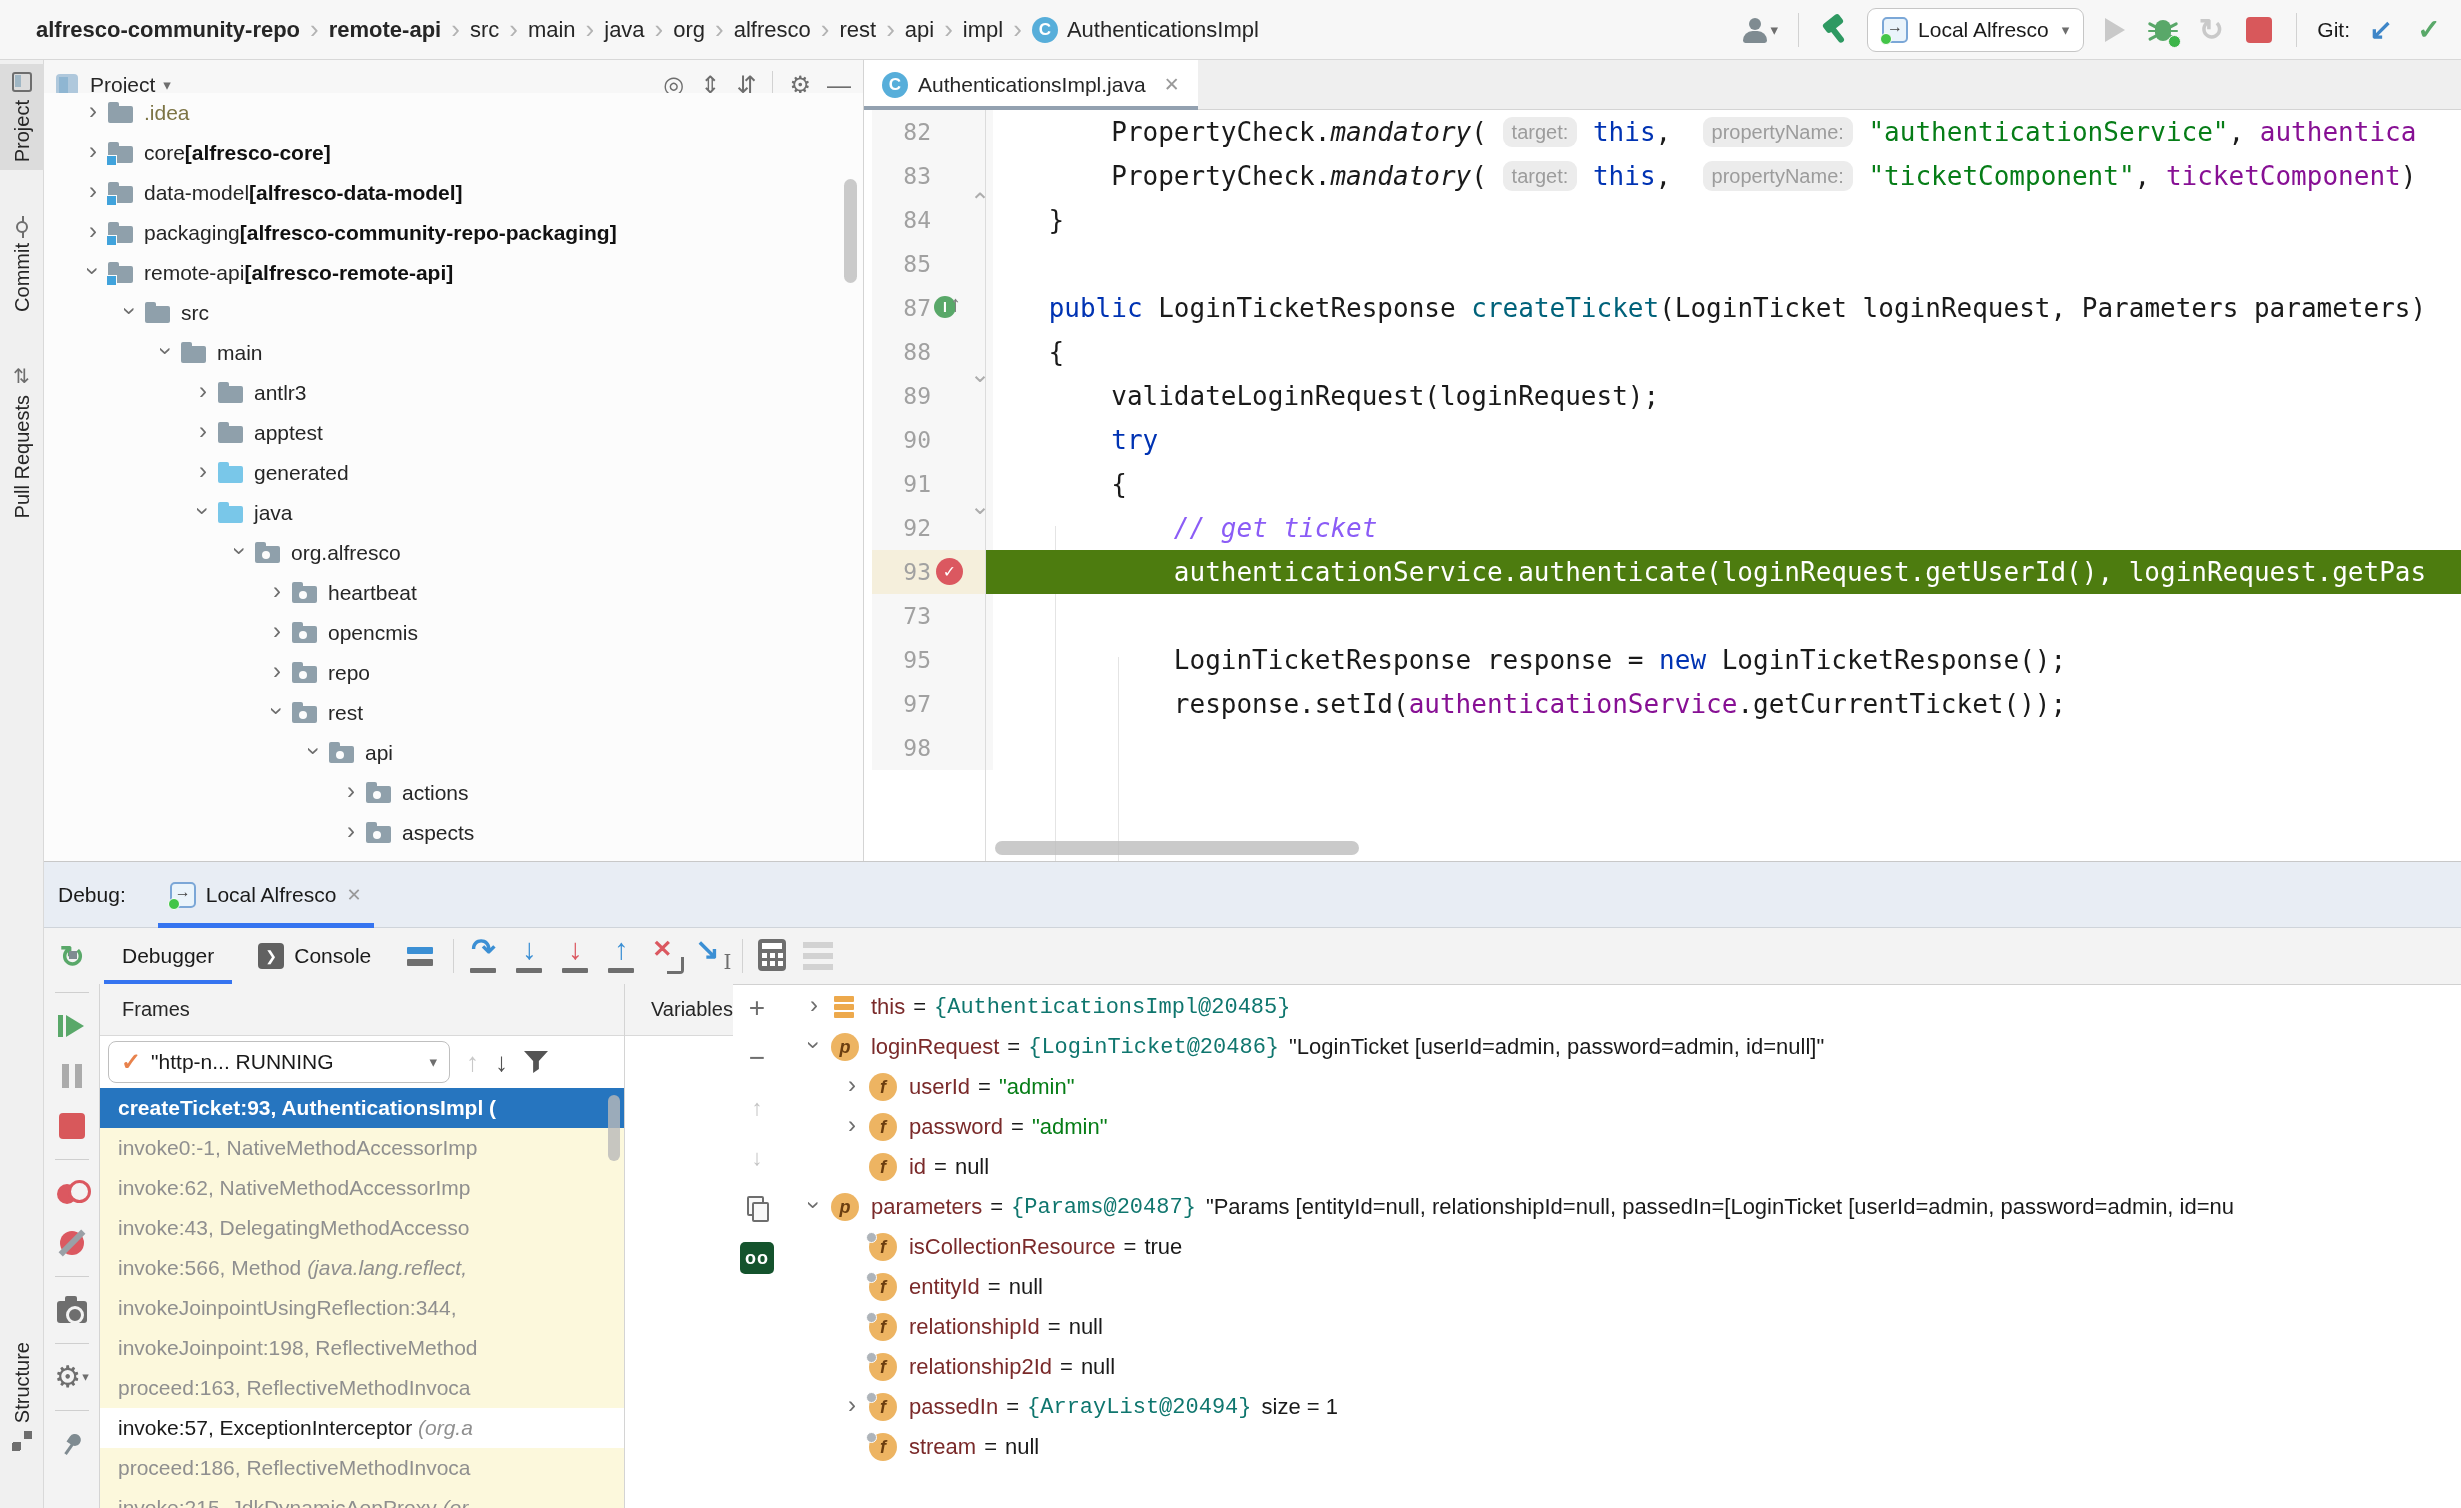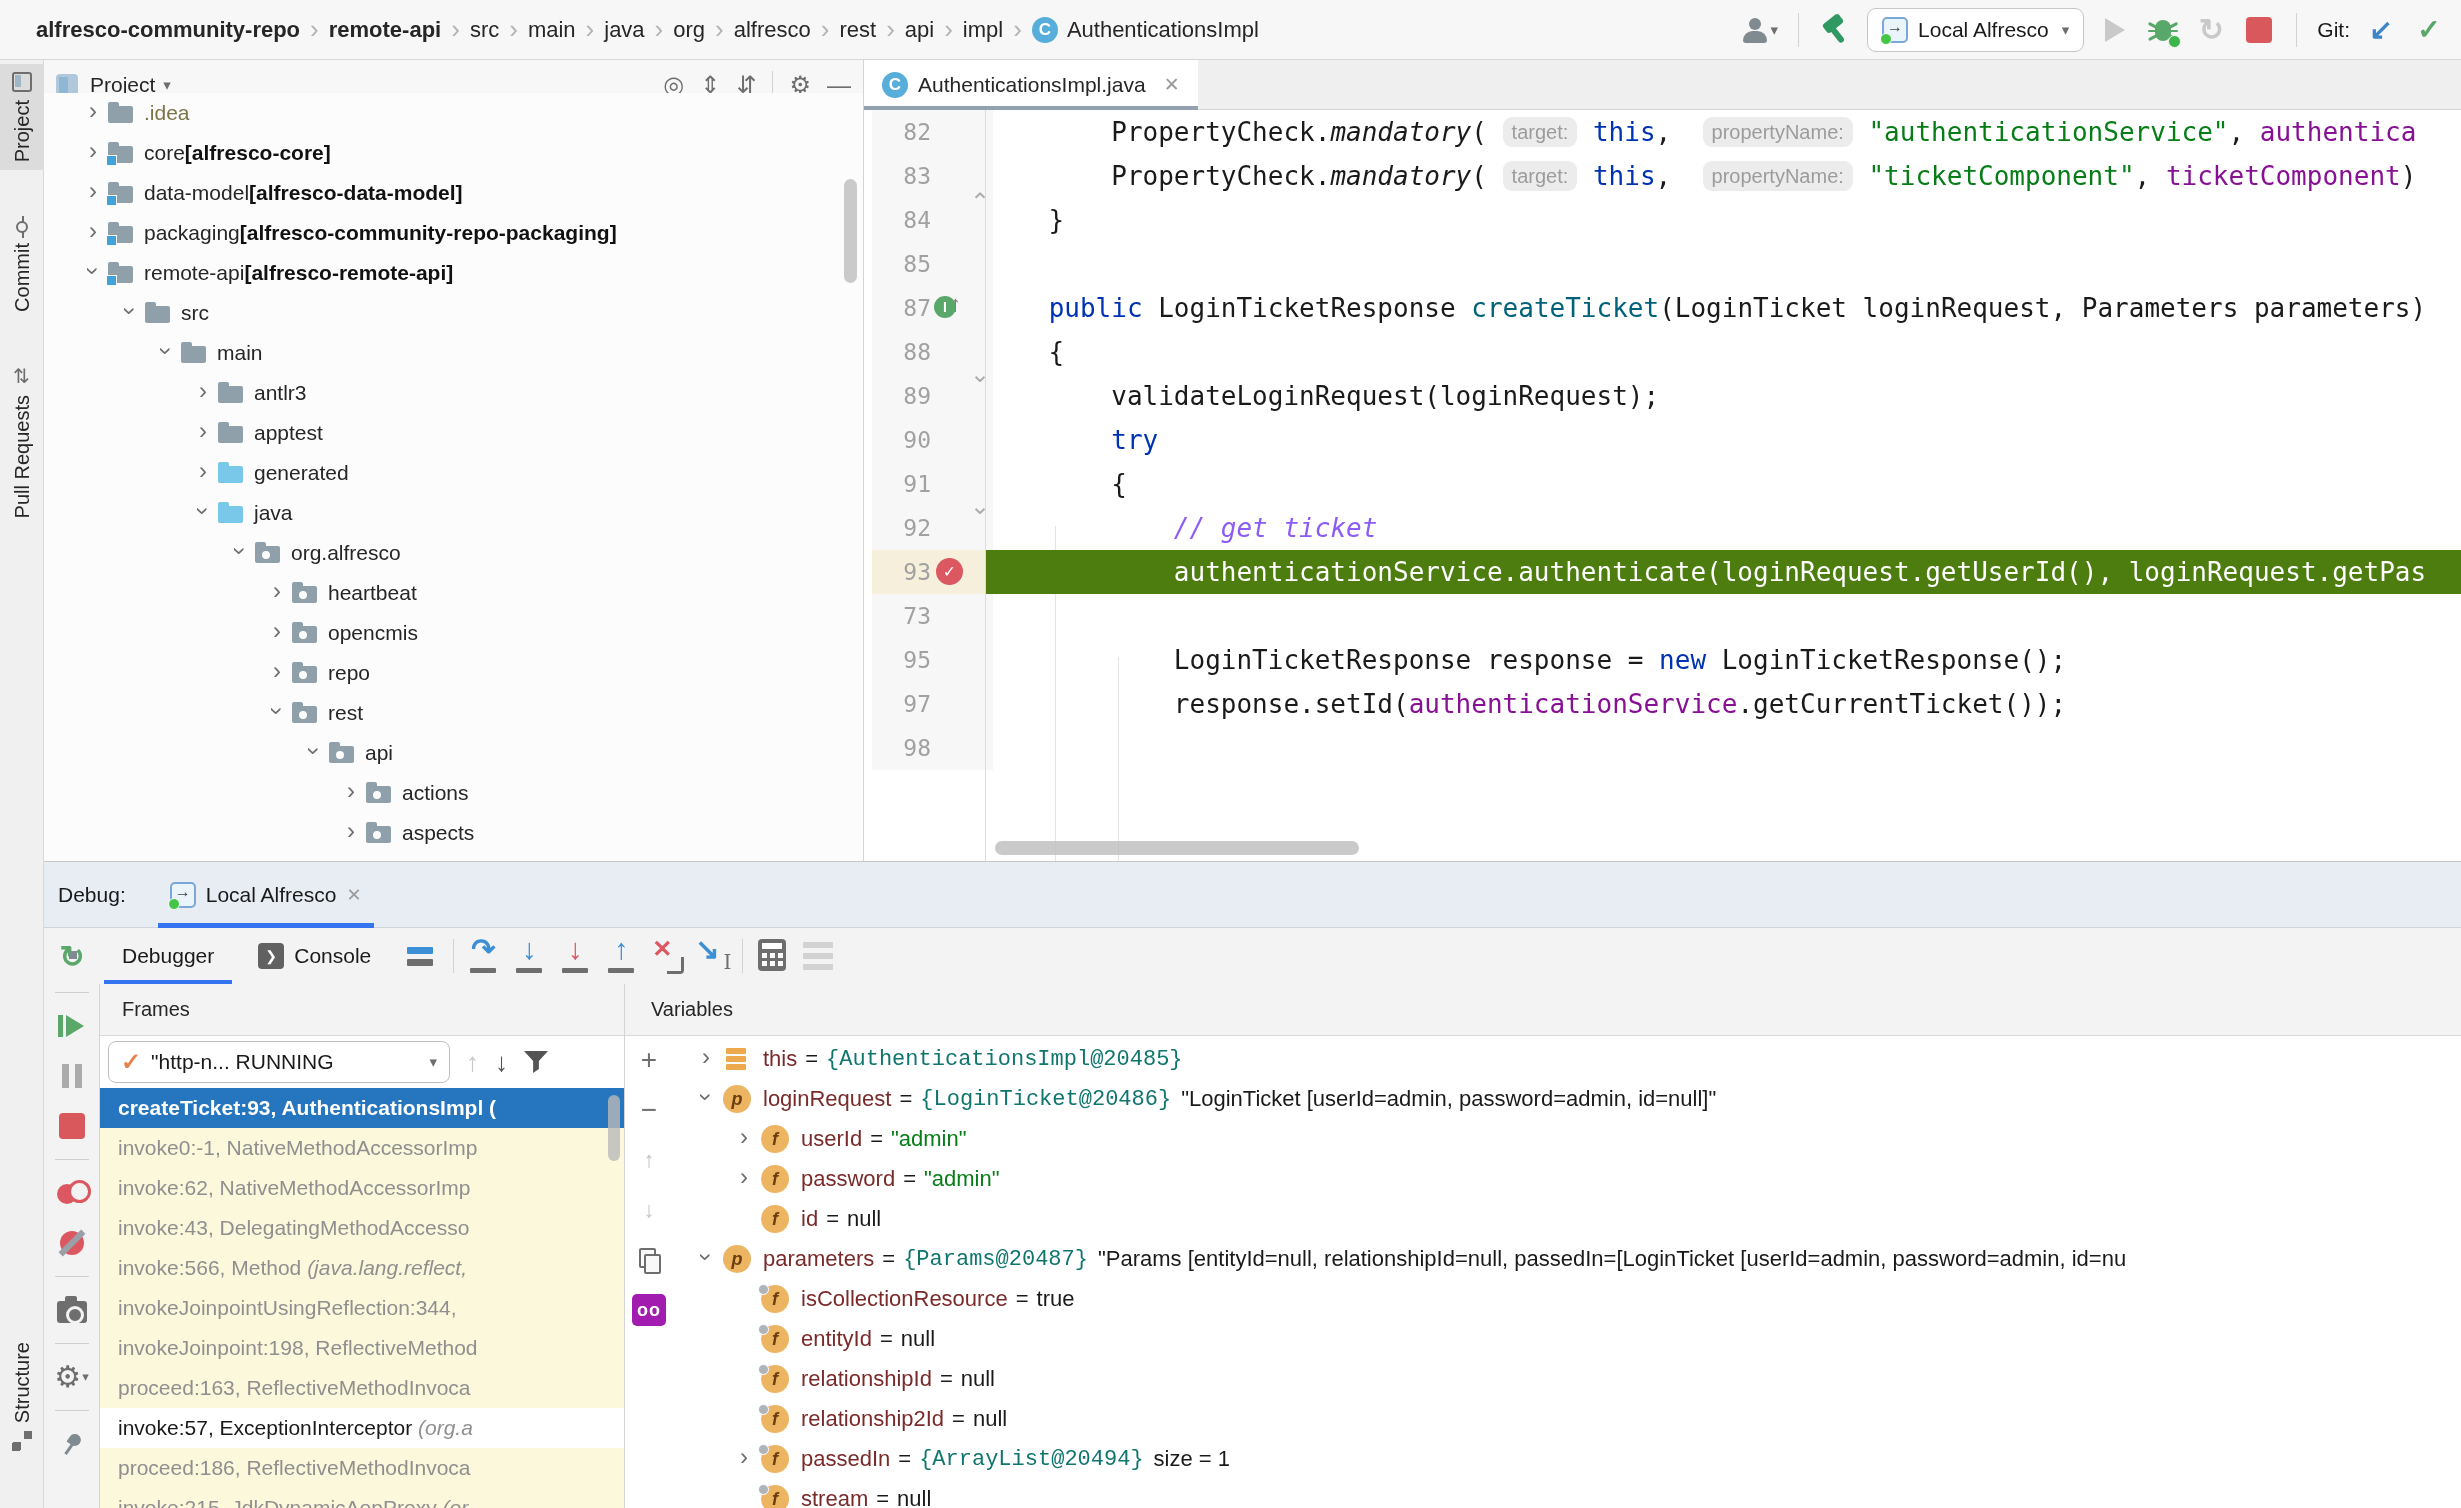--- a/index.html
+++ b/index.html
@@ -180,30 +180,30 @@
   .funnel{width:24px;height:22px;background:#545454;clip-path:polygon(0 0,100% 0,62% 45%,62% 82%,38% 100%,38% 45%);cursor:pointer;}
   .frames-list{flex:1;overflow:hidden;position:relative;}
   .frame-row{height:40px;line-height:40px;padding-left:18px;font-size:21px;color:#8F8F8F;background:#FCF8DC;
              white-space:nowrap;overflow:hidden;cursor:pointer;}
   .frame-row .pkg{font-style:italic;color:#8F8F8F;}
   .frame-row.project{background:#fff;color:#1a1a1a;}
   .frame-row.project .pkg{color:#8F8F8F;}
   .frame-row.selected{background:#2675BF;color:#fff;font-weight:bold;}
   .frames-scroll{position:absolute;right:4px;top:4px;width:12px;height:66px;border-radius:6px;background:#B9B9B9;opacity:.8;}
   
-  .vars-region{flex:1;display:flex;flex-direction:column;overflow:hidden;}
+  .vars-region{flex:1;display:flex;overflow:hidden;}
   .vars-body{flex:1;display:flex;overflow:hidden;}
   .watch-strip{width:48px;display:flex;flex-direction:column;align-items:center;padding-top:8px;gap:18px;}
   .wbtn{width:34px;height:32px;display:flex;align-items:center;justify-content:center;color:#6E6E6E;
         font-size:28px;cursor:pointer;border-radius:5px;}
   .wbtn.dis{color:#C4C4C4;font-size:22px;}
   .copyic{position:relative;width:20px;height:24px;}
   .copyic::before{content:'';position:absolute;left:0;top:0;width:13px;height:16px;border:2.5px solid #6E6E6E;border-radius:2px;background:#F9F9F9;}
   .copyic::after{content:'';position:absolute;left:5px;top:6px;width:13px;height:16px;border:2.5px solid #6E6E6E;border-radius:2px;background:#F9F9F9;}
-  .wbtn.on{background:#a21caf;color:#fff;font-size:18px;font-weight:bold;letter-spacing:1px;}
+  .wbtn.on{background:#14532d;color:#fff;font-size:18px;font-weight:bold;letter-spacing:1px;}
   .vars-list{flex:1;overflow:hidden;padding-top:3px;}
   .var-row{height:40px;display:flex;align-items:center;font-size:22px;white-space:nowrap;overflow:hidden;cursor:pointer;}
   .var-row .vchev{width:34px;flex:0 0 34px;color:#6E6E6E;font-size:24px;display:inline-flex;justify-content:center;transform:translateY(-2px);}
   .var-row .vchev.down{transform:rotate(90deg) translateX(-2px);}
   .vicon{width:28px;height:28px;flex:0 0 28px;border-radius:50%;background:#EDB462;color:#6B3E10;font-size:18px;
          display:inline-flex;align-items:center;justify-content:center;margin-right:12px;position:relative;font-style:italic;font-weight:bold;}
   .vicon.ff::before{content:'';position:absolute;left:-3px;top:-1px;width:9px;height:9px;border-radius:50%;background:#AEB4BA;border:1.5px solid #fff;}
   .vicon.this{background:transparent;border-radius:0;}
   .vicon.this i{position:absolute;left:3px;width:20px;height:6px;background:#EDA94C;border-radius:1px;}
   .vicon.this i:nth-child(1){top:3px;} .vicon.this i:nth-child(2){top:11px;} .vicon.this i:nth-child(3){top:19px;}

